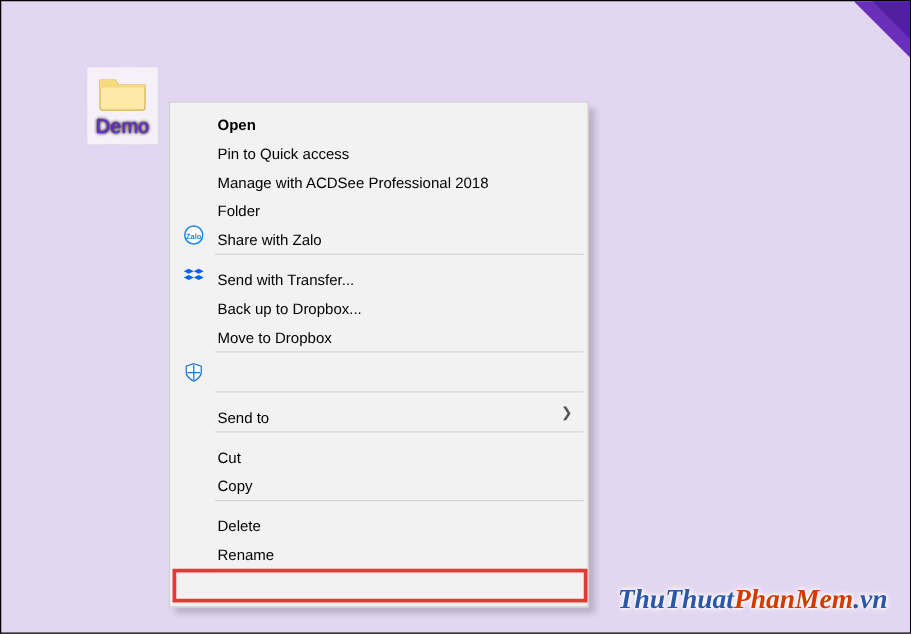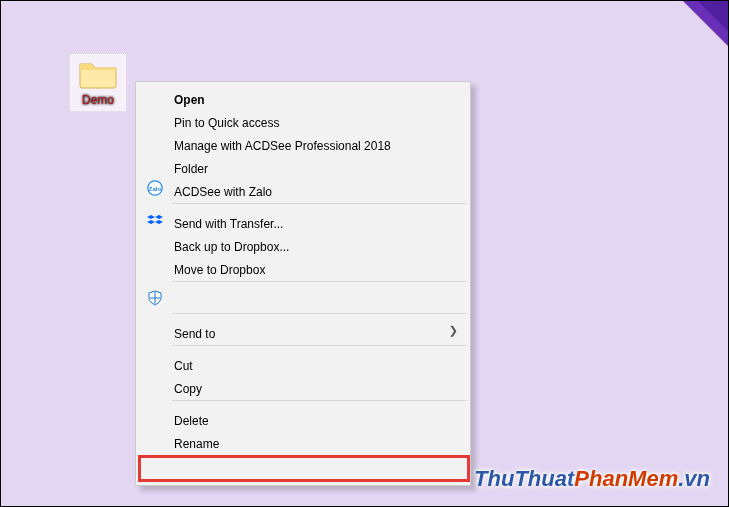--- a/index.html
+++ b/index.html
@@ -42,22 +42,22 @@
     width: 58px;
     text-align: center;
     padding: 4px 2px;
     background: #f6f0fb;
     border: 1px dotted rgba(0,0,0,.15);
     border-radius: 2px;
     cursor: pointer;
   }
   .folder-svg { display: block; margin: 0 auto 3px; }
   .folder-label {
-    font-size: 12px;
-    color: #b91c1c;
+    font-size: 16px;
+    color: #6d28d9;
     text-shadow: 0 0 3px #000, 0 0 2px #000;
   }
 
   
   .ctx {
     position: absolute;
     top: 80px;
     left: 134px;
     width: 336px;
     background: #f2f2f2;
@@ -106,21 +106,21 @@
   }
 
   
   .wm {
     position: absolute;
     right: 18px;
     bottom: 14px;
     font-weight: 700;
     font-style: italic;
     font-size: 22px;
-    font-family: Liberation Sans, sans-serif;
+    font-family: Liberation Serif, serif;
     text-shadow: 0 0 6px #fff, 0 0 4px #fff, 0 0 2px #fff;
   }
   .wm .a { color: #2b57a6; }
   .wm .b { color: #d23a00; }
   .wm .c { color: #2b57a6; font-style: italic; }
 </style>
 </head>
 <body>
 
 <div class="corner"></div>
@@ -148,21 +148,21 @@
   <div class="mi">
     <span>Folder</span>
   </div>
   <div class="mi">
     <span class="icon-slot">
       <svg width="16" height="16" viewBox="0 0 16 16">
           <circle cx="8" cy="8" r="7.2" fill="#fff" stroke="#1e88e5" stroke-width="1.2"></circle>
           <text x="8" y="11" text-anchor="middle" font-size="6" font-weight="700" fill="#1e88e5">Zalo</text>
         </svg>
     </span>
-    <span>ACDSee with Zalo</span>
+    <span>Share with Zalo</span>
   </div>
 
   <div class="sep"></div>
 
   <div class="mi">
     <span class="icon-slot">
       <svg width="16" height="16" viewBox="0 0 16 16">
           <path d="M4 3 L8 5 L4 7 L0 5 Z M12 3 L16 5 L12 7 L8 5 Z M4 8 L8 10 L4 12 L0 10 Z M12 8 L16 10 L12 12 L8 10 Z" fill="#0061ff"></path>
         </svg>
     </span>

